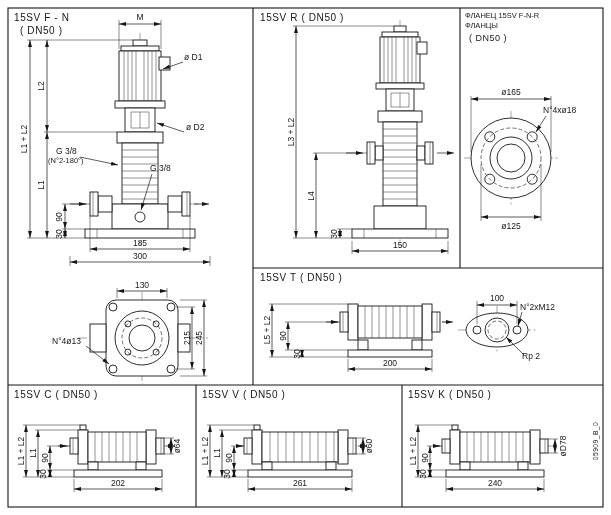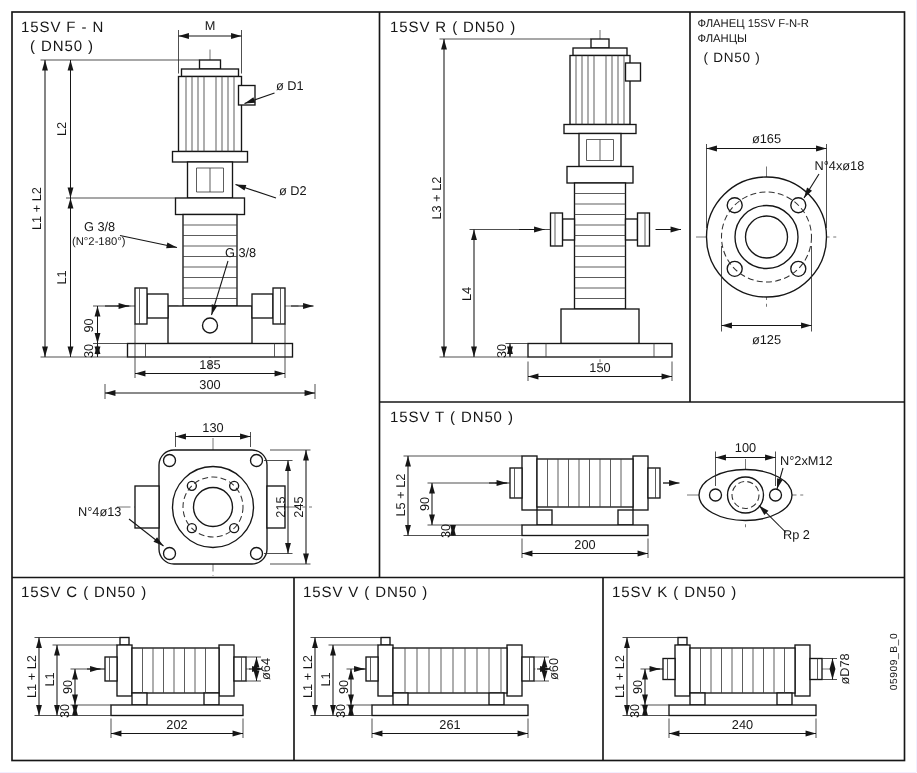--- a/index.html
+++ b/index.html
@@ -1,16 +1,16 @@
 <!DOCTYPE html>
 <html><head>
 <meta charset="utf-8">
 <style>
   html,body{margin:0;padding:0;background:#ffffff;}
-  .sheet{position:relative;width:611px;height:515px;background:#c4b5fd;overflow:hidden;}
+  .sheet{position:relative;width:611px;height:515px;background:#b91c1c;overflow:hidden;}
   svg{display:block;}
   svg text{font-family:"Liberation Sans","DejaVu Sans",sans-serif;fill:#161616;}
   .title{font-size:10px;letter-spacing:0.6px;}
   .t9{font-size:9px;letter-spacing:0.5px;}
   .small{font-size:7.5px;}
   .dimt{font-size:8.5px;}
   .t7{font-size:6.8px;letter-spacing:0.4px;}
   .mid{text-anchor:middle;}
   .ln{stroke:#161616;stroke-width:1.1;fill:none;}
   .lnf rect,.lnf circle,.lnf ellipse{stroke:#161616;stroke-width:0.9;fill:#ffffff;}

